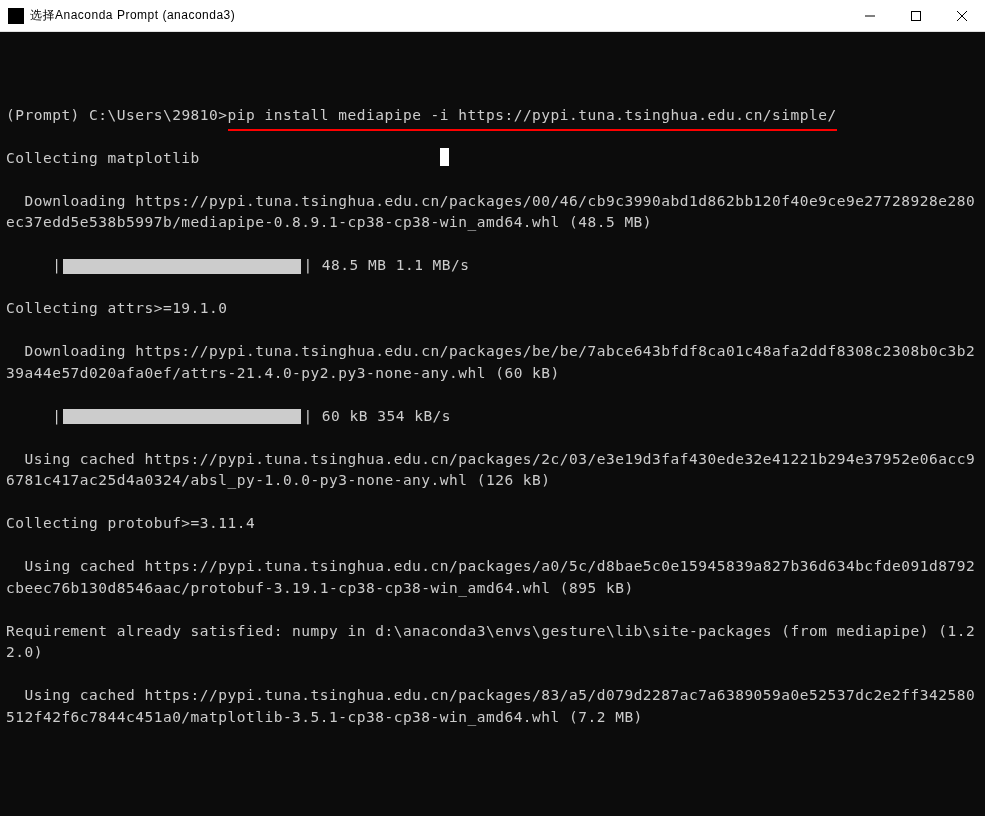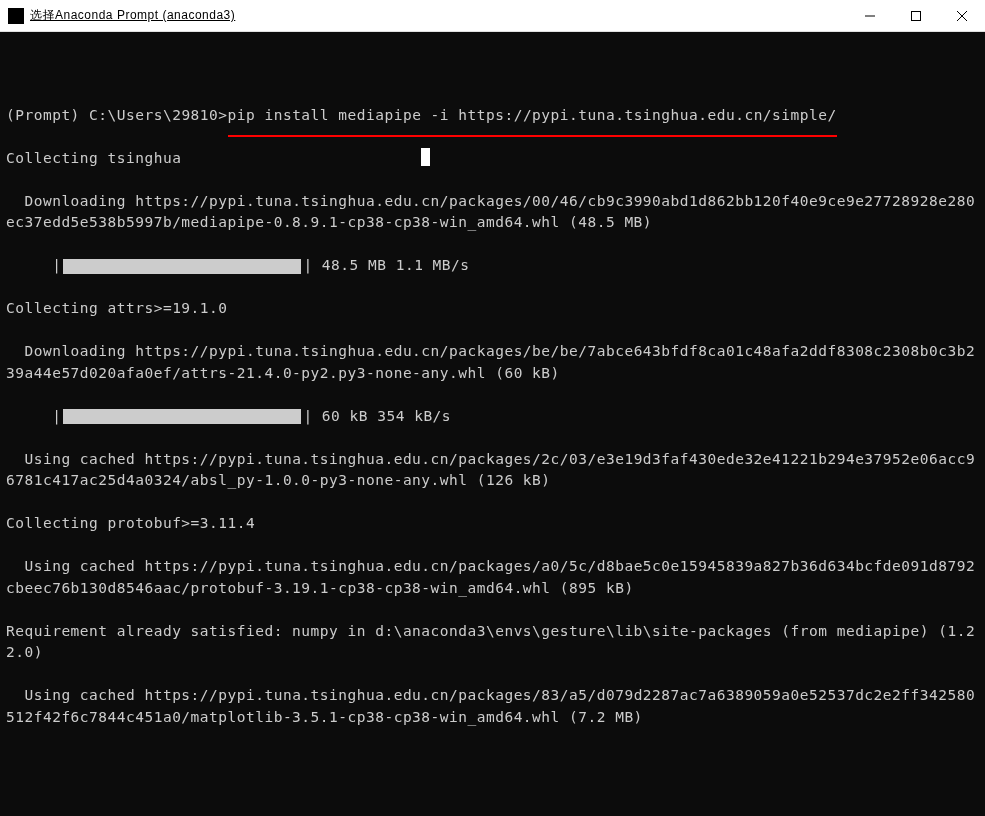--- a/index.html
+++ b/index.html
@@ -22,21 +22,20 @@
     padding: 0 0 0 8px;
     border-bottom: 1px solid #e0e0e0;
   }
   .title-left {
     display: flex;
     align-items: center;
     gap: 6px;
     font-family: "Microsoft YaHei", "Segoe UI", sans-serif;
     font-size: 12px;
     color: #000;
-    text-decoration: underline;
   }
   .cmd-icon {
     width: 16px;
     height: 16px;
     background: #000;
     display: inline-block;
   }
   .win-controls {
     display: flex;
     height: 100%;
@@ -56,21 +55,21 @@
     padding: 8px 6px 4px 6px;
     line-height: 21.5px;
     white-space: pre-wrap;
     word-break: break-all;
   }
   .line {
     display: block;
   }
   .underline-red {
     border-bottom: 2px solid #ff0000;
-    padding-bottom: 12px;
+    padding-bottom: 6px;
   }
   .progress-bar {
     display: inline-block;
     width: 238px;
     height: 15px;
     background: #cccccc;
     vertical-align: middle;
     margin: 0 2px;
   }
   .cursor {
@@ -105,21 +104,21 @@
           <line x1="0" y1="0" x2="10" y2="10" stroke="#000" stroke-width="1"></line>
           <line x1="10" y1="0" x2="0" y2="10" stroke="#000" stroke-width="1"></line>
         </svg>
     </div>
   </div>
 </div>
 
 <div class="terminal">
 <span class="line">&nbsp;</span>
 <span class="line"><span>(Prompt) </span><span>C:\Users\29810&gt;</span><span class="underline-red">pip install mediapipe -i https://pypi.tuna.tsinghua.edu.cn/simple/</span></span>
-<span class="line"><span>Collecting tsinghua</span>                          <span class="cursor"></span></span>
+<span class="line"><span>Collecting matplotlib</span>                          <span class="cursor"></span></span>
 <span class="line">  Downloading https://pypi.tuna.tsinghua.edu.cn/packages/00/46/cb9c3990abd1d862bb120f40e9ce9e27728928e280ec37edd5e538b5997b/mediapipe-0.8.9.1-cp38-cp38-win_amd64.whl (48.5 MB)</span>
 <span class="line"><span>     |</span><span class="progress-bar"></span><span>| 48.5 MB 1.1 MB/s</span></span>
 <span class="line">Collecting attrs&gt;=19.1.0</span>
 <span class="line">  Downloading https://pypi.tuna.tsinghua.edu.cn/packages/be/be/7abce643bfdf8ca01c48afa2ddf8308c2308b0c3b239a44e57d020afa0ef/attrs-21.4.0-py2.py3-none-any.whl (60 kB)</span>
 <span class="line"><span>     |</span><span class="progress-bar"></span><span>| 60 kB 354 kB/s</span></span>
 <span class="line">  Using cached https://pypi.tuna.tsinghua.edu.cn/packages/2c/03/e3e19d3faf430ede32e41221b294e37952e06acc96781c417ac25d4a0324/absl_py-1.0.0-py3-none-any.whl (126 kB)</span>
 <span class="line">Collecting protobuf&gt;=3.11.4</span>
 <span class="line">  Using cached https://pypi.tuna.tsinghua.edu.cn/packages/a0/5c/d8bae5c0e15945839a827b36d634bcfde091d8792cbeec76b130d8546aac/protobuf-3.19.1-cp38-cp38-win_amd64.whl (895 kB)</span>
 <span class="line">Requirement already satisfied: numpy in d:\anaconda3\envs\gesture\lib\site-packages (from mediapipe) (1.22.0)</span>
 <span class="line">  Using cached https://pypi.tuna.tsinghua.edu.cn/packages/83/a5/d079d2287ac7a6389059a0e52537dc2e2ff342580512f42f6c7844c451a0/matplotlib-3.5.1-cp38-cp38-win_amd64.whl (7.2 MB)</span>

